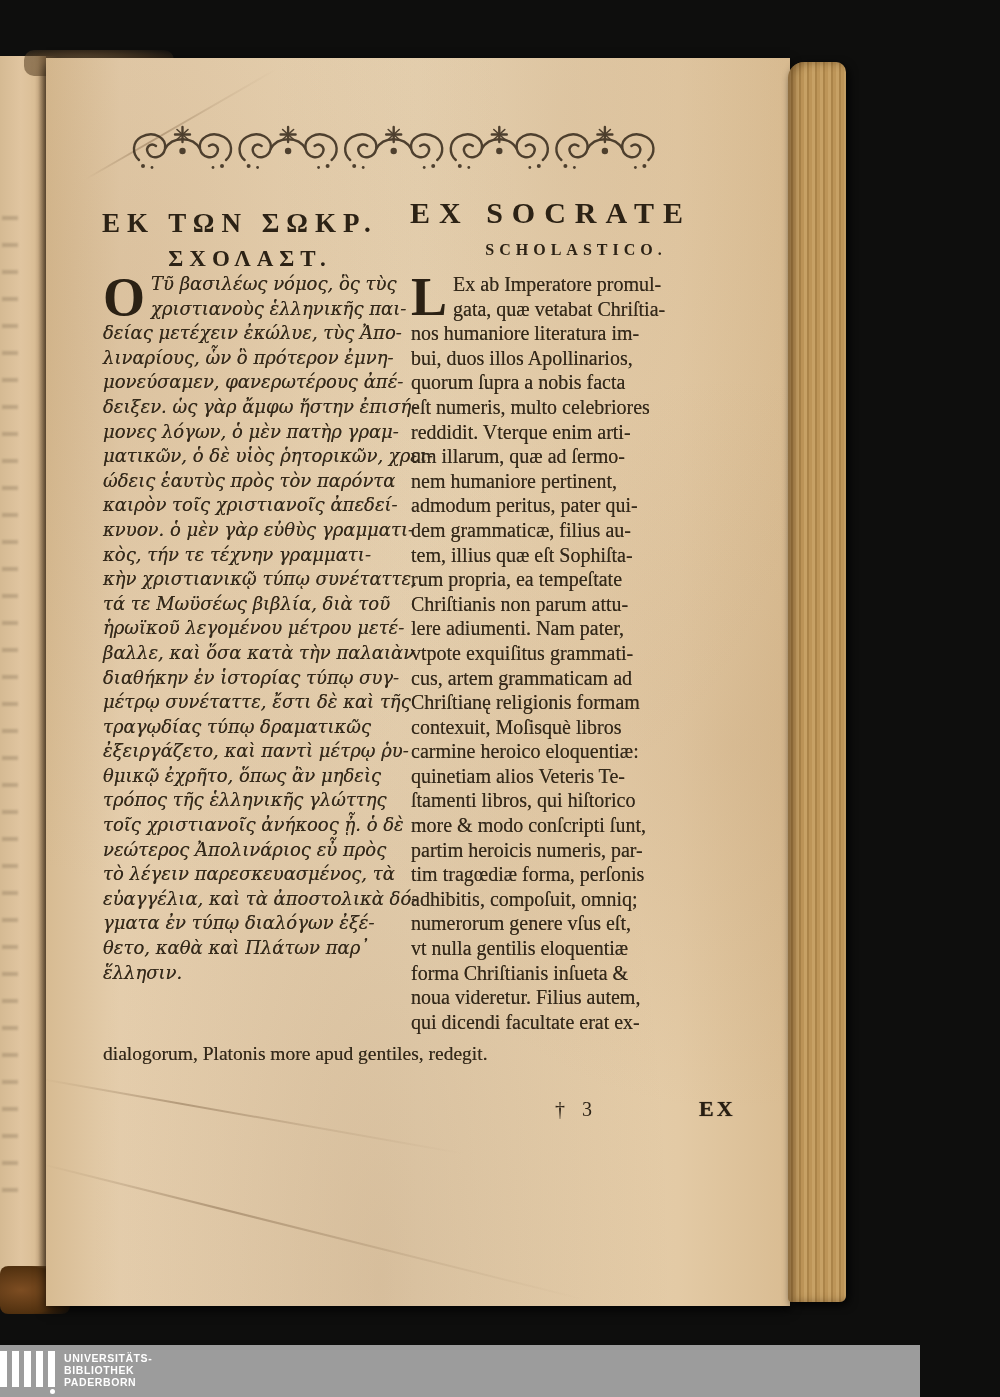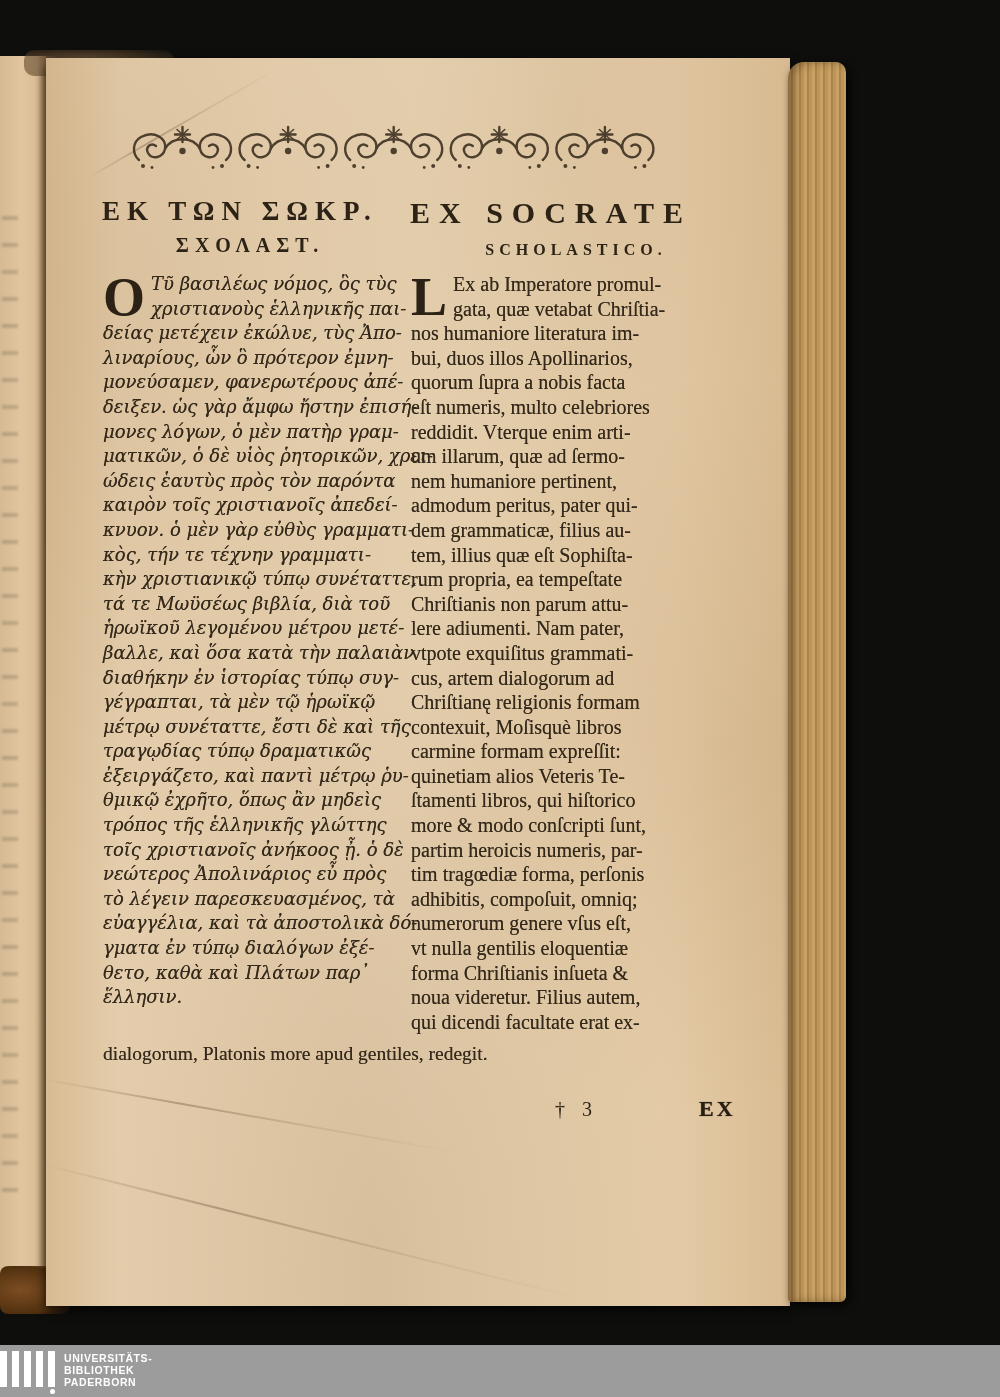--- a/index.html
+++ b/index.html
@@ -62,25 +62,25 @@
     background:radial-gradient(ellipse at 40% 60%, rgba(146,118,82,.9), rgba(96,72,44,.6) 60%, transparent 100%);
     border-radius:10px;
   }
 
   
   .ornament{position:absolute;left:84px;top:66px;width:528px;height:48px;}
   .ornament svg{display:block;}
 
   
   .head-row{position:absolute;left:56px;top:138px;width:632px;}
-  .head-greek{position:absolute;left:0;top:0;width:296px;}
+  .head-greek{position:absolute;left:0;top:12px;width:296px;}
   .head-latin{position:absolute;left:284px;top:0;width:332px;margin-left:24px;}
   .head-l1{font-size:27px;letter-spacing:7px;font-weight:700;white-space:nowrap;color:#2c2215;}
   .head-latin .head-l1{font-size:30px;letter-spacing:9px;}
-  .head-l2{font-size:20px;letter-spacing:6px;font-weight:700;text-align:center;margin-top:7px;white-space:nowrap;color:#2c2215;}
+  .head-l2{font-size:23px;letter-spacing:6px;font-weight:700;text-align:center;margin-top:7px;white-space:nowrap;color:#2c2215;}
   .head-latin .head-l2{font-size:16px;letter-spacing:5px;margin-top:11px;}
 
   
   .columns{position:absolute;left:57px;top:214px;width:604px;display:flex;gap:14px;}
   .col{position:relative;}
   .col.greek{width:294px;font-family:"DejaVu Serif", serif;font-style:italic;font-size:18px;}
   .col.latin{width:296px;font-family:"Liberation Serif", serif;font-size:20px;}
   .dropcap{
     float:left;font-style:normal;font-weight:700;
     font-size:54px;line-height:46px;height:46px;
@@ -99,21 +99,21 @@
   }
   .bottom-lines > div{height:27px;line-height:27px;white-space:nowrap;text-shadow:0 0 .6px rgba(48,38,27,.65);}
   .bottom-lines > div:nth-child(2){transform:rotate(1.2deg);transform-origin:left center;}
 
   .sig-row{position:absolute;left:57px;top:1040px;width:612px;height:34px;}
   .signature{position:absolute;left:452px;top:0;font-size:20px;letter-spacing:6px;color:#2e2417;}
   .catchword{position:absolute;left:596px;top:-2px;font-size:22px;font-weight:700;letter-spacing:3px;color:#271e12;text-shadow:0 0 1px rgba(40,30,20,.8);}
 
   
   .footer-band{
-    position:absolute;left:0;top:1345px;width:1000px;height:52px;
+    position:absolute;left:0;top:1345px;width:920px;height:52px;
     background:#9c9c9c;
   }
   .logo{position:absolute;left:0;top:5px;height:42px;}
   .logo-bars{position:absolute;left:0;top:1px;display:flex;gap:5px;}
   .logo-bars i{display:block;width:7px;height:36px;background:#fff;}
   .logo-dot{position:absolute;left:50px;top:39px;width:5px;height:5px;background:#fff;border-radius:50%;}
   .logo-text{
     position:absolute;left:64px;top:2px;
     font-family:"Liberation Sans", sans-serif;
     font-size:10.5px;line-height:12px;font-weight:700;
@@ -184,21 +184,20 @@
             <div>ματικῶν, ὁ δὲ υἱὸς ῥητορικῶν, χρει-</div>
             <div>ώδεις ἑαυτὺς πρὸς τὸν παρόντα</div>
             <div>καιρὸν τοῖς χριστιανοῖς ἀπεδεί-</div>
             <div>κνυον. ὁ μὲν γὰρ εὐθὺς γραμματι-</div>
             <div>κὸς, τήν τε τέχνην γραμματι-</div>
             <div>κὴν χριστιανικῷ τύπῳ συνέταττε,</div>
             <div>τά τε Μωϋσέως βιβλία, διὰ τοῦ</div>
             <div>ἡρωϊκοῦ λεγομένου μέτρου μετέ-</div>
             <div>βαλλε, καὶ ὅσα κατὰ τὴν παλαιὰν</div>
             <div>διαθήκην ἐν ἱστορίας τύπῳ συγ-</div>
-            <div>γέγραπται, τὰ μὲν τῷ ἡρωϊκῷ</div>
             <div>μέτρῳ συνέταττε, ἔστι δὲ καὶ τῆς</div>
             <div>τραγῳδίας τύπῳ δραματικῶς</div>
             <div>ἐξειργάζετο, καὶ παντὶ μέτρῳ ῥυ-</div>
             <div>θμικῷ ἐχρῆτο, ὅπως ἂν μηδεὶς</div>
             <div>τρόπος τῆς ἑλληνικῆς γλώττης</div>
             <div>τοῖς χριστιανοῖς ἀνήκοος ᾖ. ὁ δὲ</div>
             <div>νεώτερος Ἀπολινάριος εὖ πρὸς</div>
             <div>τὸ λέγειν παρεσκευασμένος, τὰ</div>
             <div>εὐαγγέλια, καὶ τὰ ἀποστολικὰ δό-</div>
             <div>γματα ἐν τύπῳ διαλόγων ἐξέ-</div>
@@ -218,24 +217,24 @@
             <div>reddidit. Vterque enim arti-</div>
             <div>um illarum, quæ ad ſermo-</div>
             <div>nem humaniore pertinent,</div>
             <div>admodum peritus, pater qui-</div>
             <div>dem grammaticæ, filius au-</div>
             <div>tem, illius quæ eſt Sophiſta-</div>
             <div>rum propria, ea tempeſtate</div>
             <div>Chriſtianis non parum attu-</div>
             <div>lere adiumenti. Nam pater,</div>
             <div>vtpote exquiſitus grammati-</div>
-            <div>cus, artem dialogorum ad</div>
+            <div>cus, artem grammaticam ad</div>
             <div>Chriſtianę religionis formam</div>
             <div>contexuit, Moſisquè libros</div>
-            <div>carmine formam expreſſit:</div>
+            <div>carmine heroico eloquentiæ:</div>
             <div>quinetiam alios Veteris Te-</div>
             <div>ſtamenti libros, qui hiſtorico</div>
             <div>more &amp; modo conſcripti ſunt,</div>
             <div>partim heroicis numeris, par-</div>
             <div>tim tragœdiæ forma, perſonis</div>
             <div>adhibitis, compoſuit, omniq;</div>
             <div>numerorum genere vſus eſt,</div>
             <div>vt nulla gentilis eloquentiæ</div>
             <div>forma Chriſtianis inſueta &amp;</div>
             <div>noua videretur. Filius autem,</div>

